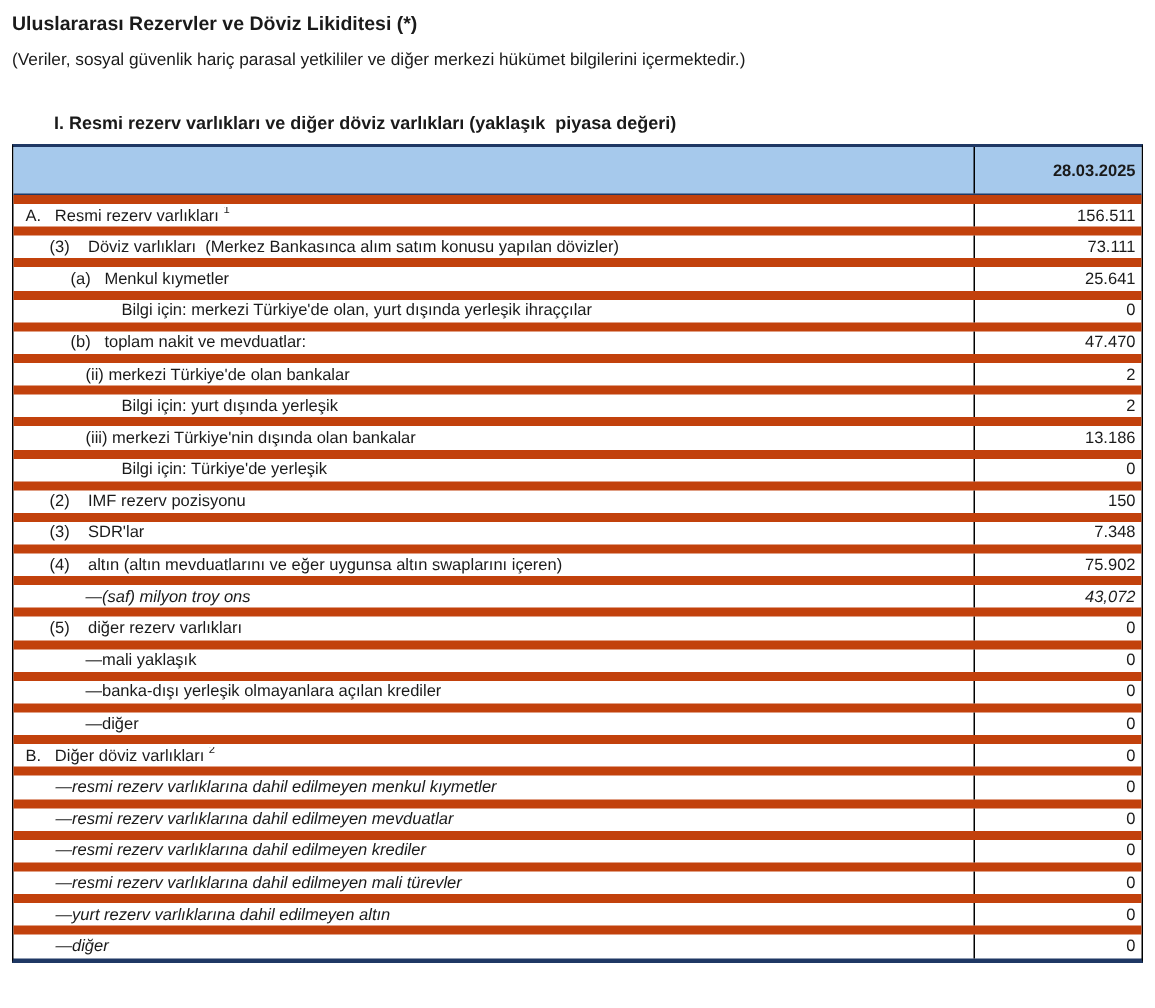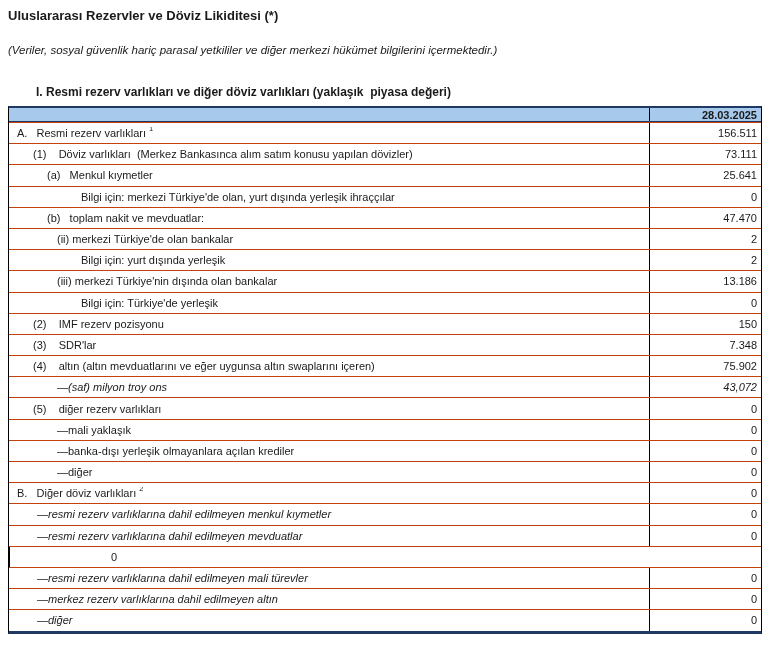--- a/index.html
+++ b/index.html
@@ -8,21 +8,21 @@
     font-family: "Liberation Sans", "DejaVu Sans", sans-serif;
     color: #1a1a1a;
     overflow: hidden;
   }
   .doc { padding: 6px 8px 0 8px; }
   .title {
     font-size: 13px; font-weight: bold;
     margin: 2px 0 0 0; white-space: pre;
   }
   .note {
-    font-size: 11.5px; margin-top: 21px; white-space: pre; font-style: italic;
+    font-size: 11.5px; margin-top: 11px; white-space: pre;
   }
   .unit {
     font-size: 11.5px; margin-top: 9px; white-space: pre;
   }
   .section-title {
     font-size: 12px; font-weight: bold;
     margin-top: 29px; white-space: pre; margin-left: 28px;
   }
   .reserve-table {
     margin-top: 7px;
@@ -30,26 +30,26 @@
     border-left: 1px solid #000;
     border-right: 1px solid #000;
     border-top: 2.5px solid #1F3864;
     border-bottom: 3px solid #1F3864;
     box-sizing: border-box;
   }
   .t-row {
     display: flex;
     align-items: center;
     height: 21.2px;
-    border-top: 1px solid #c2410c;
+    border-top: 6px solid #c2410c;
     box-sizing: border-box;
     font-size: 11px;
   }
   .t-row.header {
-    height: 14px;
+    height: 32px;
     border-top: none;
     background: #A6C9EC;
     border-bottom: 1.5px solid #1F3864;
   }
   .cell-label {
     flex: 1 1 auto;
     white-space: pre;
     overflow: hidden;
     display: flex;
     align-items: center;
@@ -95,21 +95,21 @@
     <div class="t-row header">
       <div class="cell-label"></div>
       <div class="cell-value">28.03.2025</div>
     </div>
 
     <div class="t-row i0">
       <div class="cell-label"><span>A.   Resmi rezerv varlıkları</span><sup class="fn">1</sup></div>
       <div class="cell-value">156.511</div>
     </div>
     <div class="t-row i1">
-      <div class="cell-label"><span>(1)    Döviz varlıkları  (Merkez Bankasınca alım satım konusu yapılan dövizler)</span></div>
+      <div class="cell-label"><span>(3)    Döviz varlıkları  (Merkez Bankasınca alım satım konusu yapılan dövizler)</span></div>
       <div class="cell-value">73.111</div>
     </div>
     <div class="t-row i2">
       <div class="cell-label"><span>(a)   Menkul kıymetler</span></div>
       <div class="cell-value">25.641</div>
     </div>
     <div class="t-row i4">
       <div class="cell-label"><span>Bilgi için: merkezi Türkiye'de olan, yurt dışında yerleşik ihraççılar</span></div>
       <div class="cell-value">0</div>
     </div>
@@ -171,28 +171,29 @@
     </div>
     <div class="t-row i5">
       <div class="cell-label"><span>—resmi rezerv varlıklarına dahil edilmeyen menkul kıymetler</span></div>
       <div class="cell-value">0</div>
     </div>
     <div class="t-row i5">
       <div class="cell-label"><span>—resmi rezerv varlıklarına dahil edilmeyen mevduatlar</span></div>
       <div class="cell-value">0</div>
     </div>
     <div class="t-row i5">
+      <div class="cell-label"><span>—resmi rezerv varlıklarına dahil edilmeyen krediler</span></div>
       <div class="cell-value">0</div>
     </div>
     <div class="t-row i5">
       <div class="cell-label"><span>—resmi rezerv varlıklarına dahil edilmeyen mali türevler</span></div>
       <div class="cell-value">0</div>
     </div>
     <div class="t-row i5">
-      <div class="cell-label"><span>—merkez rezerv varlıklarına dahil edilmeyen altın</span></div>
+      <div class="cell-label"><span>—yurt rezerv varlıklarına dahil edilmeyen altın</span></div>
       <div class="cell-value">0</div>
     </div>
     <div class="t-row i5">
       <div class="cell-label"><span>—diğer</span></div>
       <div class="cell-value">0</div>
     </div>
   </div>
 </div>
 
 </body></html>

